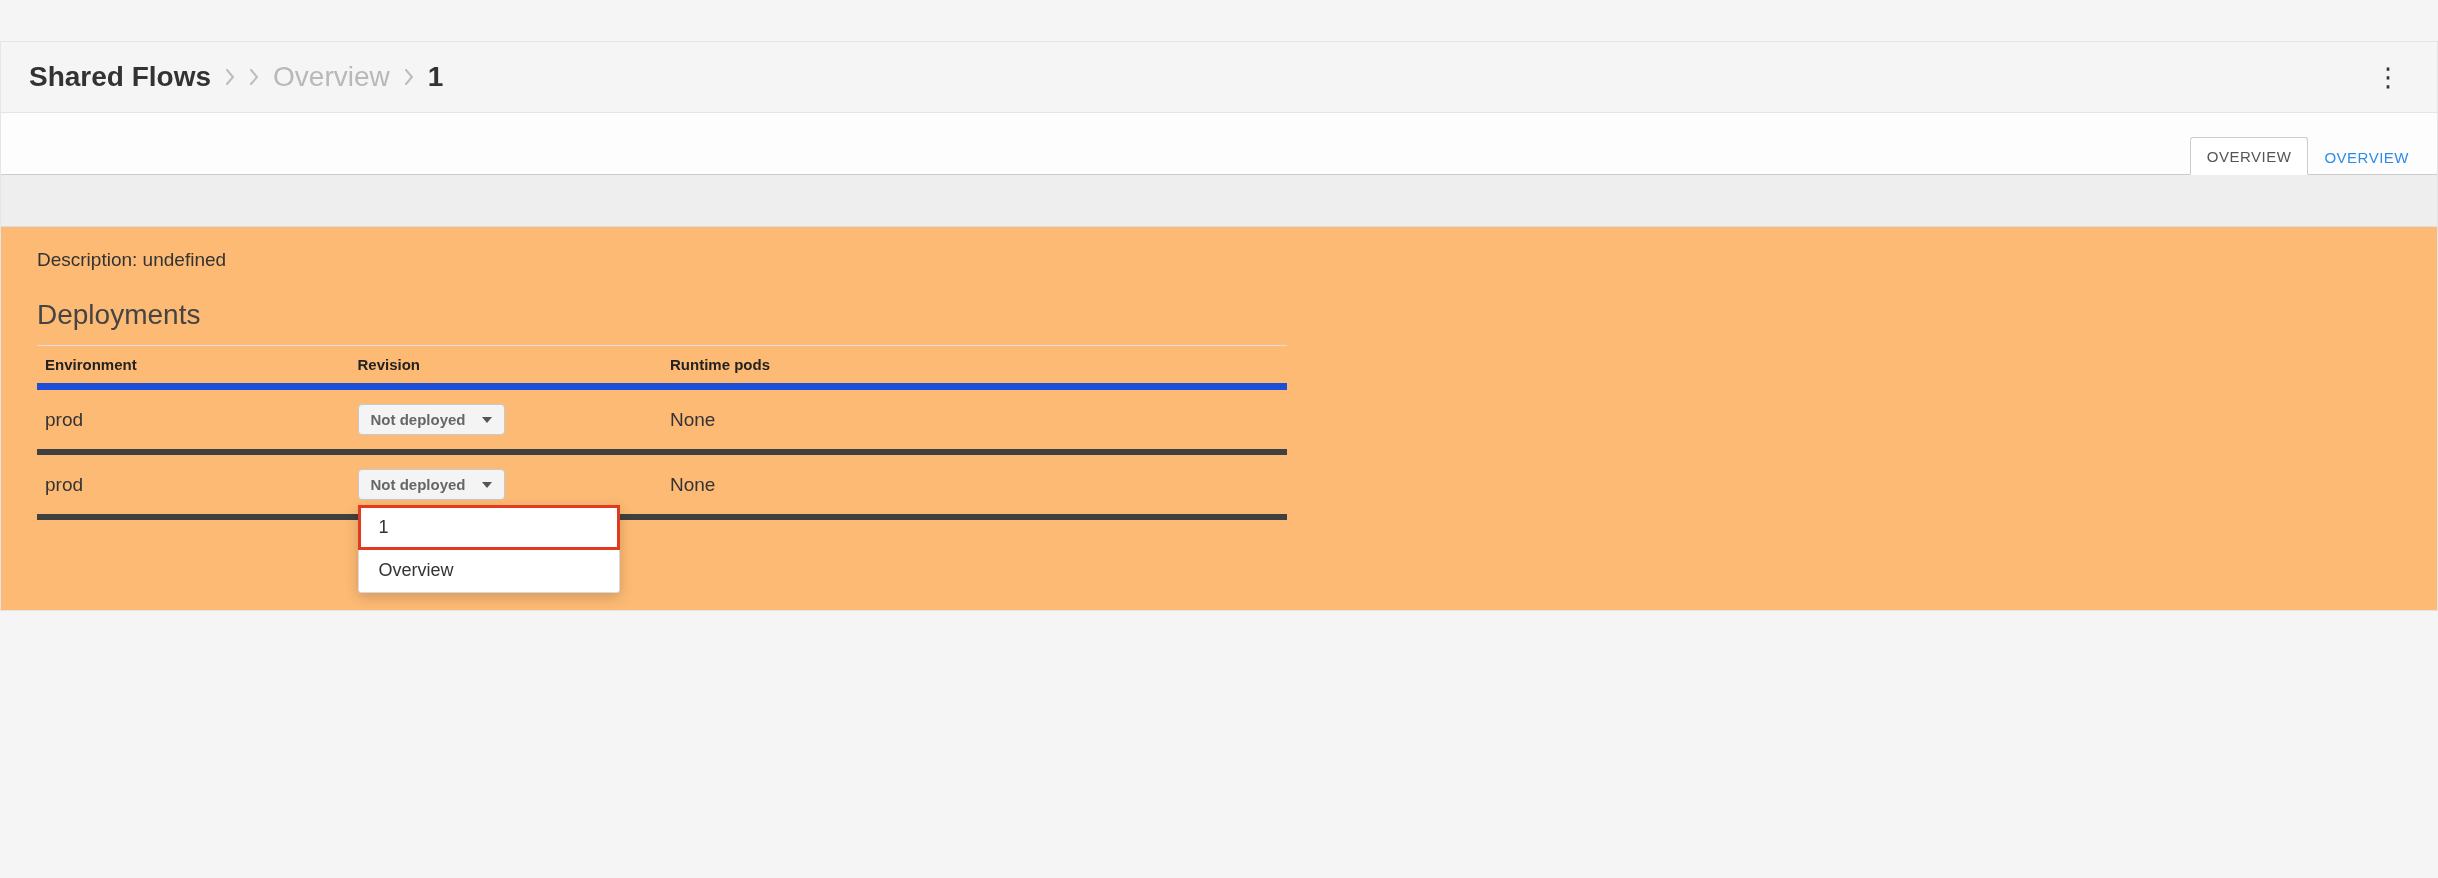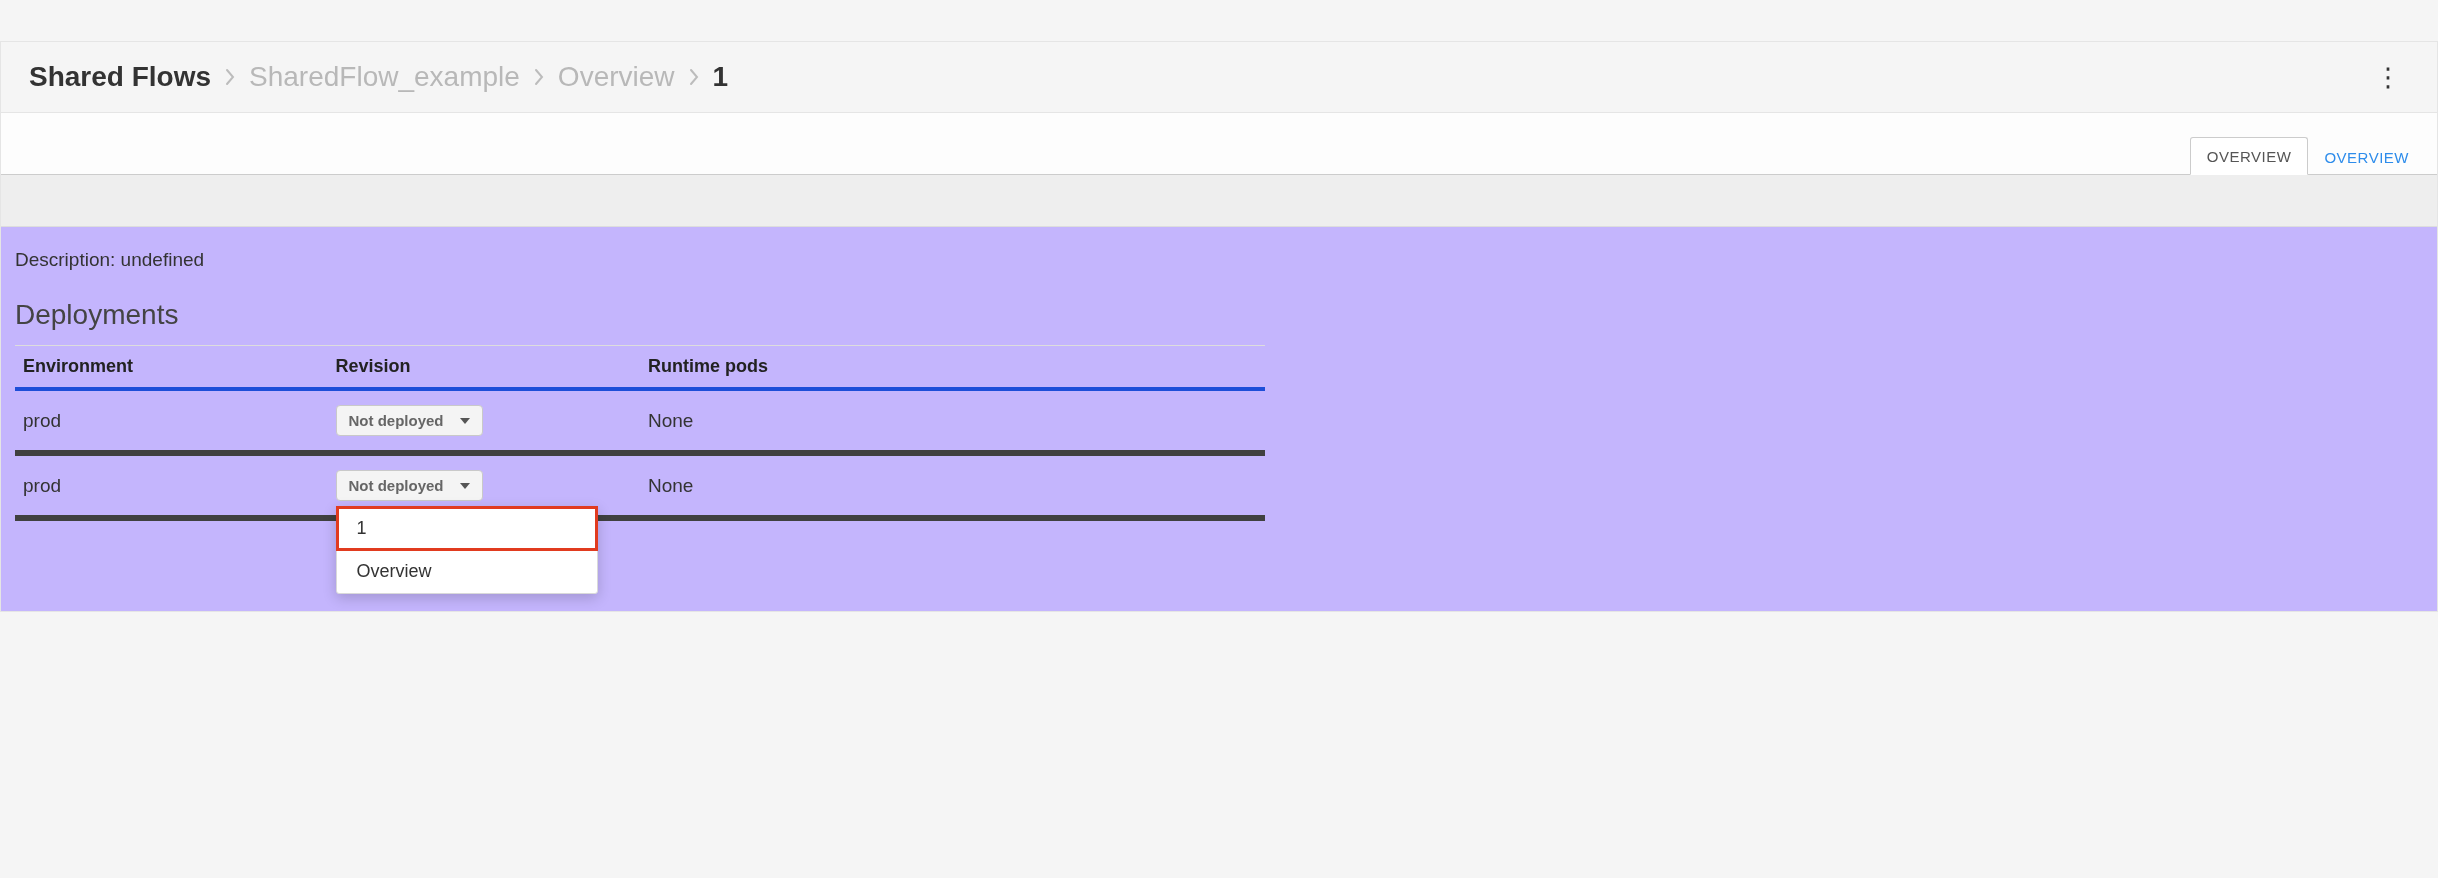--- a/index.html
+++ b/index.html
@@ -85,22 +85,22 @@
     background: transparent;
   }
   
   .grey-strip {
     height: 52px;
     background: #eeeeee;
     border-bottom: 1px solid #ddd;
   }
   
   .content {
-    background: #c4b5fd;
-    padding: 18px 14px 90px;
+    background: #fdba74;
+    padding: 18px 36px 90px;
   }
   .description {
     font-size: 19px;
     color: #333;
     margin: 4px 0 28px;
   }
   .section-title {
     font-size: 28px;
     font-weight: 300;
     color: #444;
@@ -108,24 +108,24 @@
   }
   
   .dep-table {
     width: 80%;
     max-width: 1250px;
     border-collapse: collapse;
   }
   .dep-table th {
     text-align: left;
     font-weight: 700;
-    font-size: 18px;
+    font-size: 15px;
     color: #222;
     padding: 10px 8px;
-    border-bottom: 4px solid #1d4ed8;
+    border-bottom: 7px solid #1d4ed8;
     border-top: 1px solid #ddd;
   }
   .dep-table td {
     text-align: left;
     font-size: 19px;
     color: #333;
     padding: 14px 8px;
     border-bottom: 6px solid #404040;
     vertical-align: middle;
   }
@@ -184,21 +184,20 @@
 <div class="page">
 
   <div class="header-bar">
     <div class="breadcrumb">
       <span class="root">Shared Flows</span>
       <span class="sep">
         <svg width="10" height="18" viewBox="0 0 10 18">
             <path d="M2 2 L8 9 L2 16" stroke="#bcbcbc" stroke-width="2" fill="none" stroke-linecap="round"></path>
           </svg>
       </span>
-      <span class="crumb">SharedFlow_example</span>
       <span class="sep">
         <svg width="10" height="18" viewBox="0 0 10 18">
             <path d="M2 2 L8 9 L2 16" stroke="#bcbcbc" stroke-width="2" fill="none" stroke-linecap="round"></path>
           </svg>
       </span>
       <span class="crumb">Overview</span>
       <span class="sep">
         <svg width="10" height="18" viewBox="0 0 10 18">
             <path d="M2 2 L8 9 L2 16" stroke="#bcbcbc" stroke-width="2" fill="none" stroke-linecap="round"></path>
           </svg>

